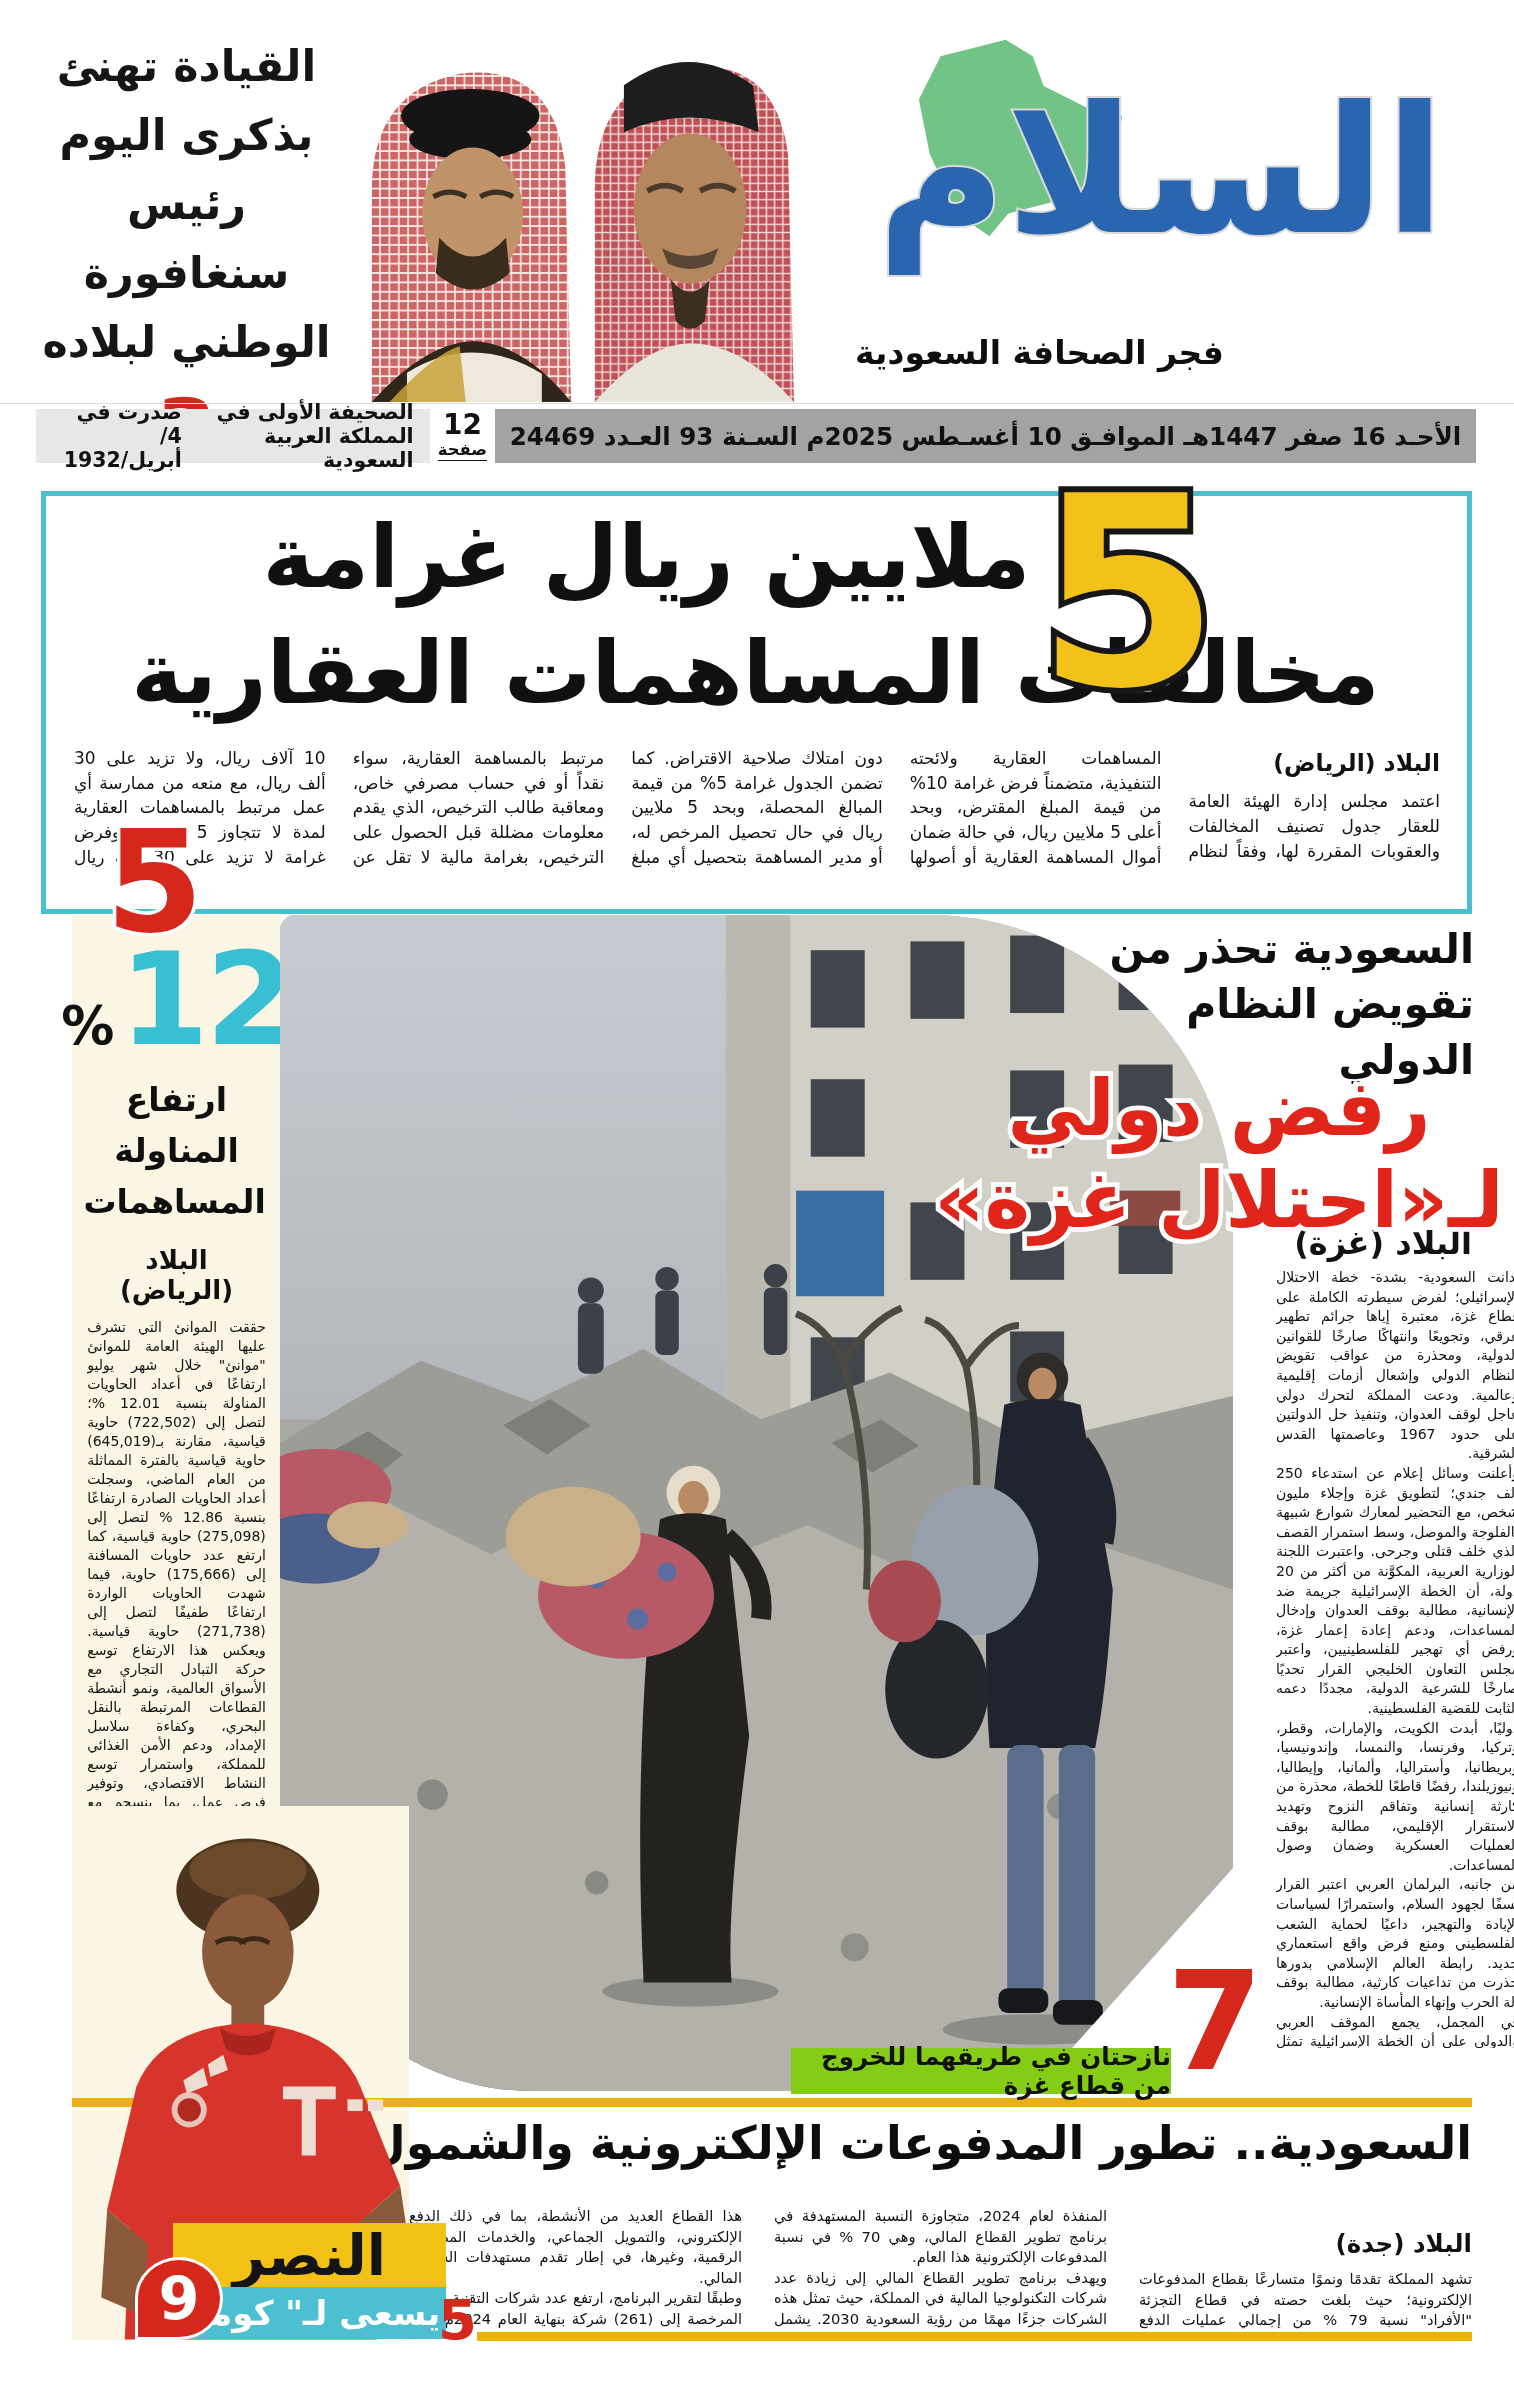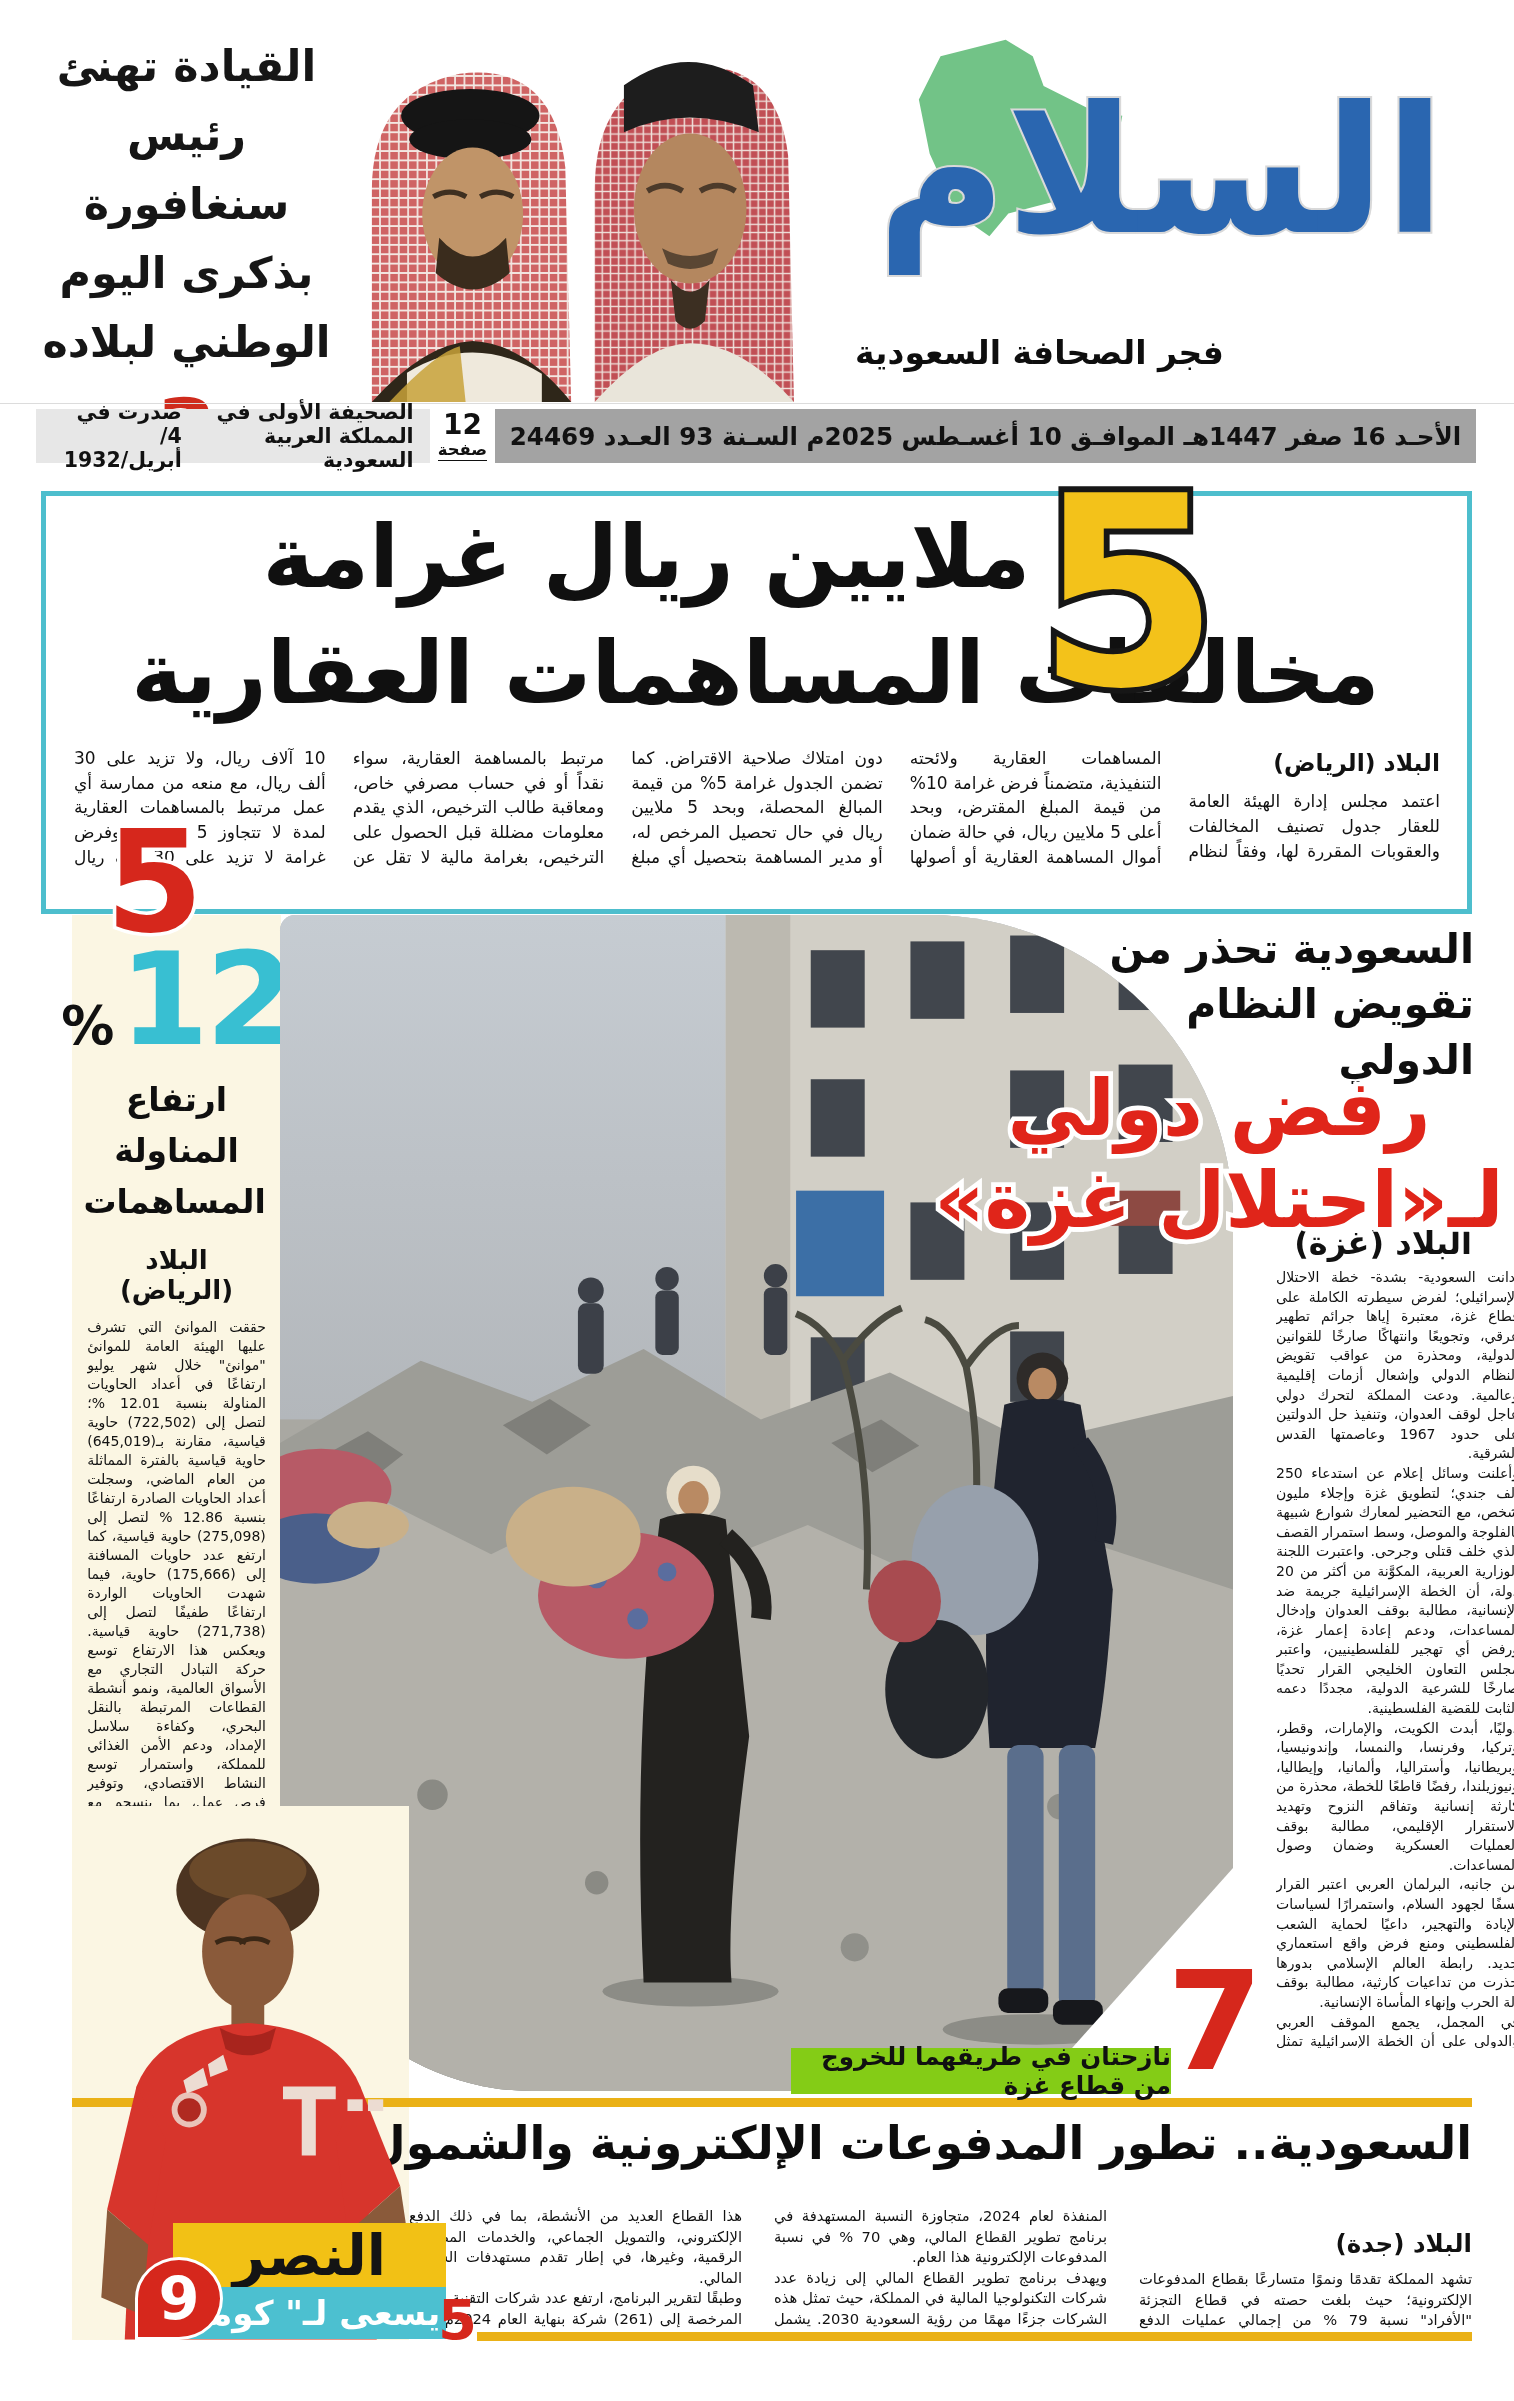--- a/index.html
+++ b/index.html
@@ -97,22 +97,22 @@
                 color:#fff; font-size:59px; font-weight:bold; }
   svg text { font-family:"DejaVu Sans", sans-serif; }
 </style>
 </head>
 <body>
 
 <div id="page">
 
   <div class="abs teaser">
     <div class="teaser-line">القيادة تهنئ</div>
+    <div class="teaser-line">بذكرى اليوم</div>
     <div class="teaser-line">رئيس سنغافورة</div>
-    <div class="teaser-line">بذكرى اليوم</div>
     <div class="teaser-line">الوطني لبلاده</div>
     <div class="teaser-page">3</div>
   </div>
 
   <svg class="abs portraits" viewBox="0 0 810 660" aria-hidden="true">
     <defs>
       <pattern id="shem" width="16" height="16" patternUnits="userSpaceOnUse">
         <rect width="16" height="16" fill="#cf6464"></rect>
         <path d="M0 8 H16 M8 0 V16" stroke="#f3e7e2" stroke-width="3"></path>
       </pattern>

